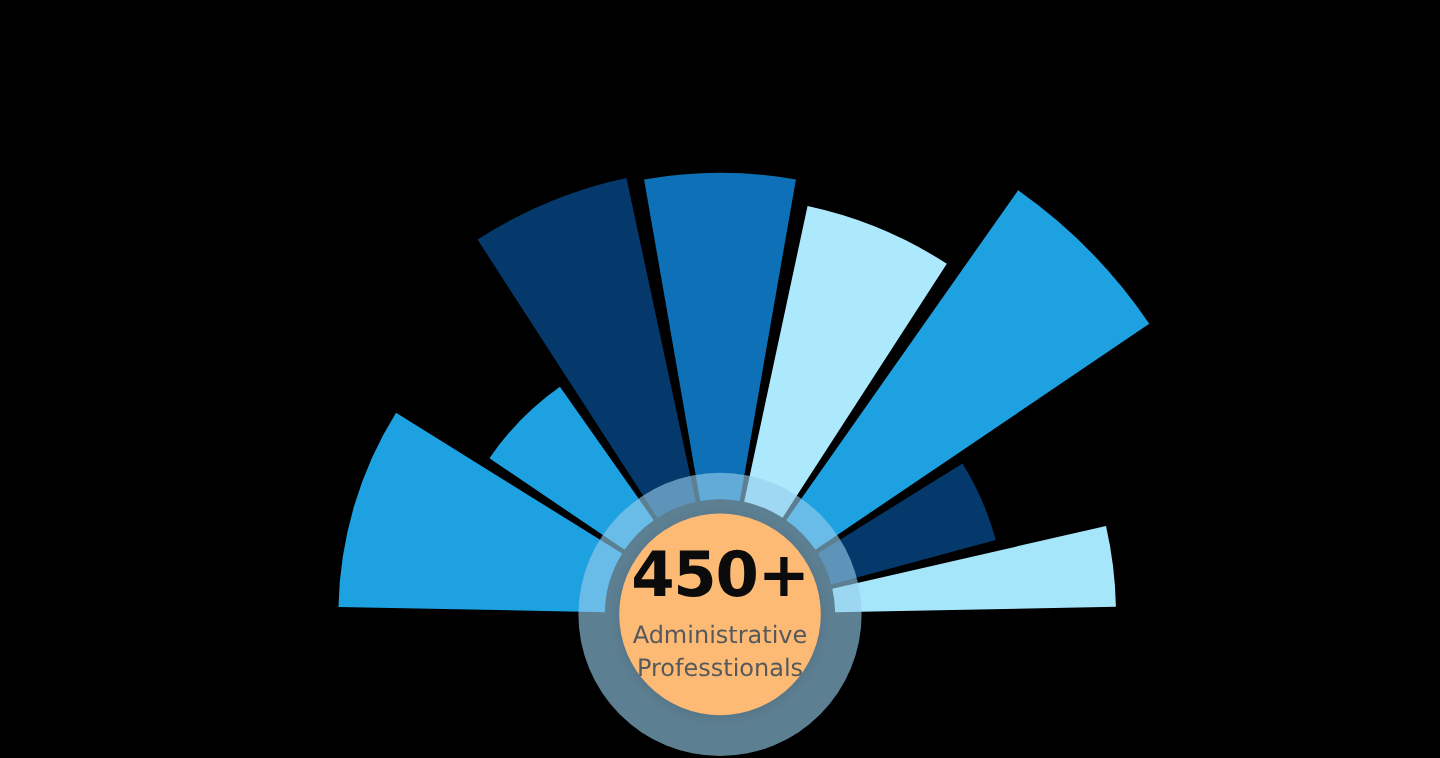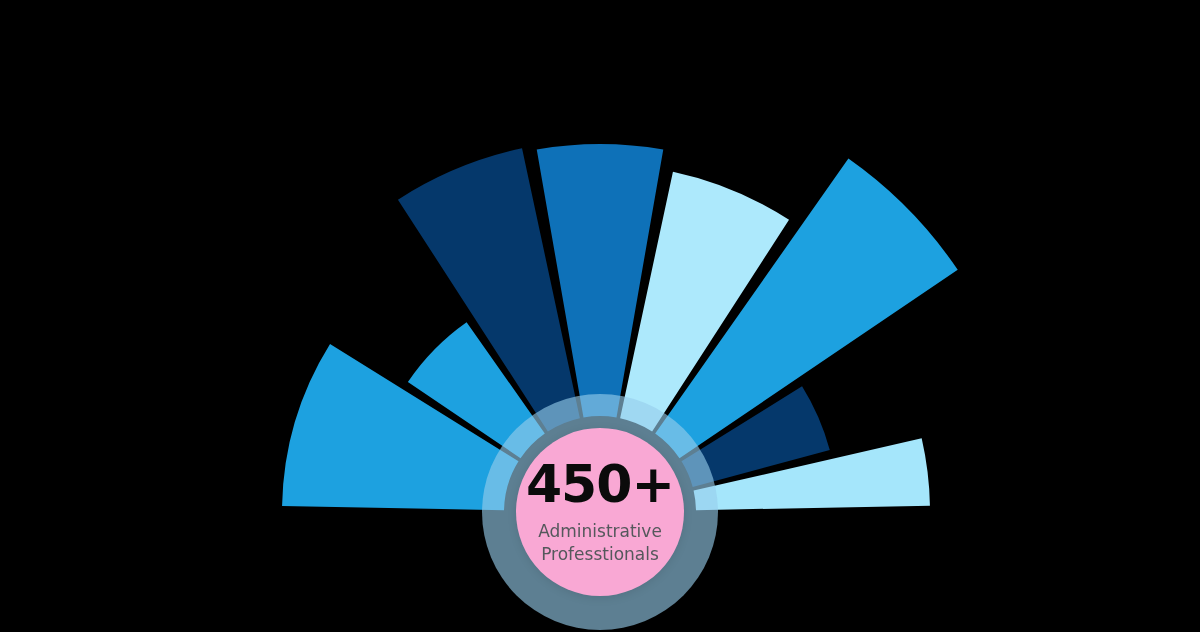--- a/index.html
+++ b/index.html
@@ -54,39 +54,39 @@
     background: rgba(150, 205, 235, 0.62);
     display: block;
   }
   #center-disc {
     position: absolute;
     left: 516px;
     top: 428px;
     width: 168px;
     height: 168px;
     border-radius: 50%;
-    background: #f9a8d4;
+    background: #fdba74;
     box-shadow: 0 2px 10px rgba(0,0,0,0.10);
     display: flex;
     flex-direction: column;
     align-items: center;
     justify-content: center;
   }
   #center-value {
     font-family: "DejaVu Sans", "Liberation Sans", sans-serif;
     font-size: 52px;
     font-weight: 800;
     color: #0b0b0b;
     letter-spacing: -1px;
     line-height: 1;
     margin-bottom: 10px;
   }
   .center-sub {
     font-family: "DejaVu Sans", "Liberation Sans", sans-serif;
-    font-size: 17px;
+    font-size: 20px;
     font-weight: 400;
     color: #55585c;
     line-height: 1.35;
   }
 </style>
 </head>
 <body>
 
 <div id="stage">
 

